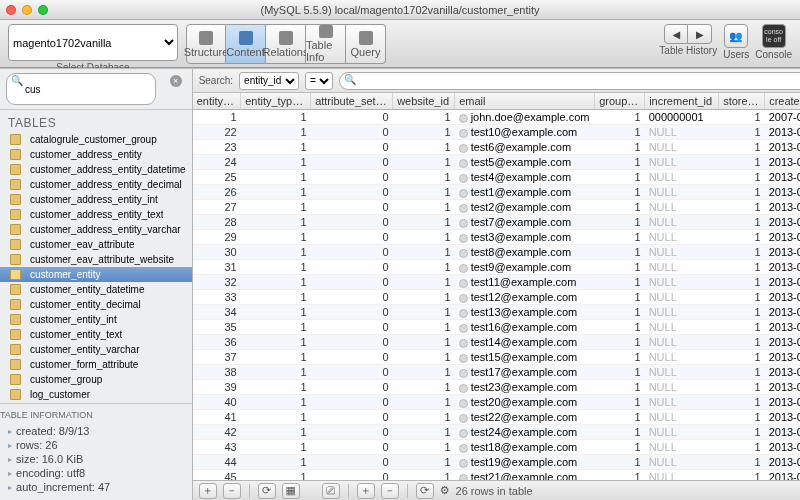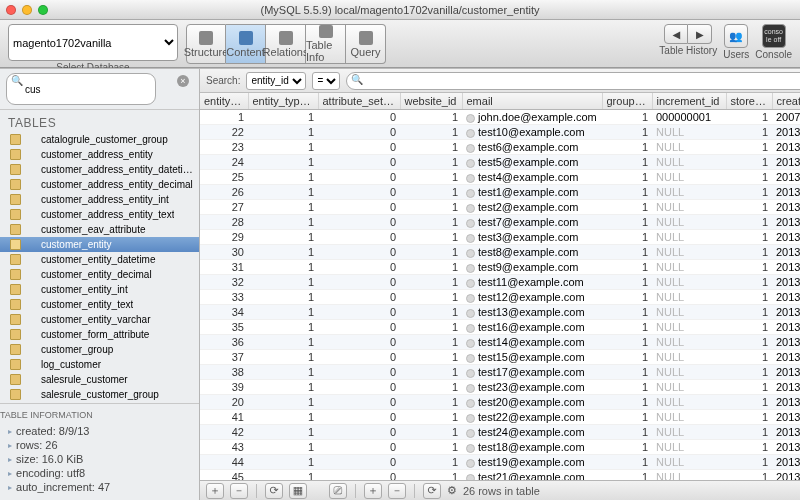--- a/index.html
+++ b/index.html
@@ -38,21 +38,21 @@
 
 .body { flex:1; display:flex; overflow:hidden; border-top:1px solid #bbb;}
 .sidebar { width:200px; background:#eceef0; border-right:1px solid #b5b5b5; display:flex; flex-direction:column;}
 .search-row { padding:4px 6px; border-bottom:1px solid #c8c8c8; display:flex; align-items:center;}
 .search-row input { flex:1; height:32px; border:1px solid #aaa; border-radius:9px; padding:0 18px 0 18px; font-size:10px; background:#fff;}
 .search-wrap{position:relative; flex:1;}
 .search-wrap .mag{position:absolute; left:5px; top:2px; font-size:10px; color:#888;}
 .search-wrap .clear{position:absolute; right:4px; top:2px; width:12px;height:12px;border-radius:50%;background:#999;color:#fff;font-size:9px;line-height:12px;text-align:center;cursor:pointer;}
 .section-head { font-size:12px; color:#6a6a6a; padding:6px 8px 2px 8px; letter-spacing:0.5px;}
 .tables { flex:1; overflow:auto;}
-.trow { display:flex; align-items:center; gap:20px; padding:1px 6px 1px 10px; height:15px; cursor:pointer; white-space:nowrap;}
+.trow { display:flex; align-items:center; gap:9px; padding:1px 6px 1px 10px; height:15px; cursor:pointer; white-space:nowrap;}
 .trow.selected { background: linear-gradient(#7ea7d6,#5b89c4); color:#fff;}
 .trow .tico { width:11px; height:11px; background:#e6c371; border:1px solid #b99a44; border-radius:1px; flex-shrink:0;}
 .trow.selected .tico{background:#f3d68c;}
 .trow span{font-size:10px; overflow:hidden; text-overflow:ellipsis;}
 .info-head { font-size:9px; color:#6a6a6a; padding:6px 8px 2px 0; border-top:1px solid #c8c8c8;}
 .info-body { padding:2px 8px 6px 8px;}
 .info-body .irow{display:flex;align-items:center;gap:4px;font-size:10px;color:#444;padding:1px 0;}
 .irow .disc{color:#8aa0b8;font-size:8px;}
 
 .main { flex:1; display:flex; flex-direction:column; background:#fff;}
@@ -179,21 +179,29 @@
           <div class="trow">
             <span class="tico"></span>
             <span>customer_address_entity_int</span>
           </div>
           <div class="trow">
             <span class="tico"></span>
             <span>customer_address_entity_text</span>
           </div>
           <div class="trow">
             <span class="tico"></span>
+            <span>customer_address_entity_varchar</span>
+          </div>
+          <div class="trow">
+            <span class="tico"></span>
             <span>customer_eav_attribute</span>
+          </div>
+          <div class="trow">
+            <span class="tico"></span>
+            <span>customer_eav_attribute_website</span>
           </div>
           <div class="trow selected">
             <span class="tico"></span>
             <span>customer_entity</span>
           </div>
           <div class="trow">
             <span class="tico"></span>
             <span>customer_entity_datetime</span>
           </div>
           <div class="trow">
@@ -501,21 +509,21 @@
                 <td class="num">1</td>
                 <td class="num">0</td>
                 <td class="num">1</td>
                 <td><span class="edot"></span>test23@example.com</td>
                 <td class="num">1</td>
                 <td class="nullv">NULL</td>
                 <td class="num">1</td>
                 <td>2013-08-13 19:04:51</td>
               </tr>
               <tr>
-                <td class="num">20</td>
+                <td class="num">40</td>
                 <td class="num">1</td>
                 <td class="num">0</td>
                 <td class="num">1</td>
                 <td><span class="edot"></span>test20@example.com</td>
                 <td class="num">1</td>
                 <td class="nullv">NULL</td>
                 <td class="num">1</td>
                 <td>2013-08-13 19:04:51</td>
               </tr>
               <tr>

